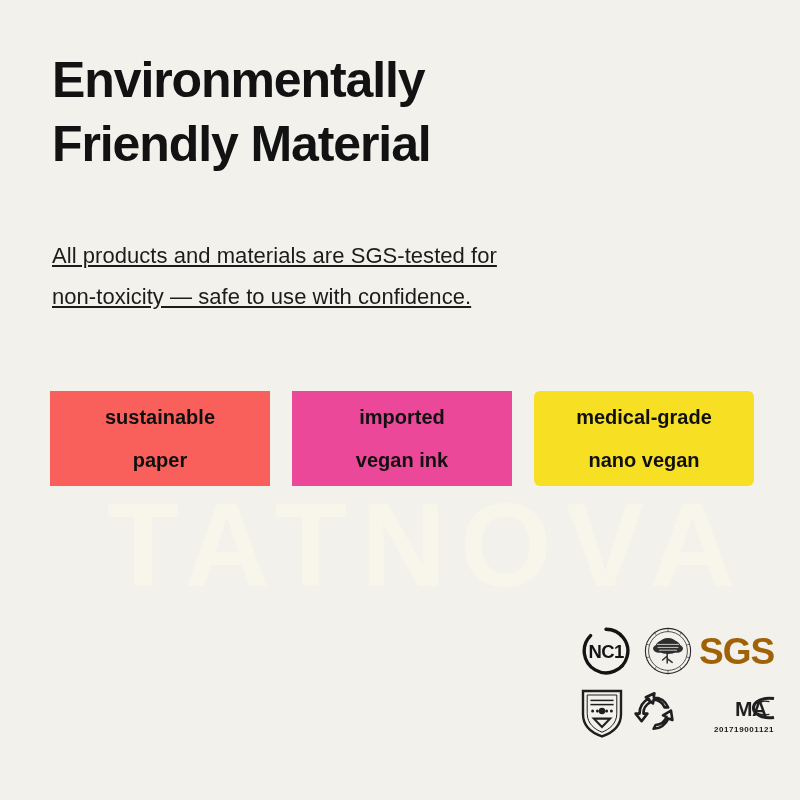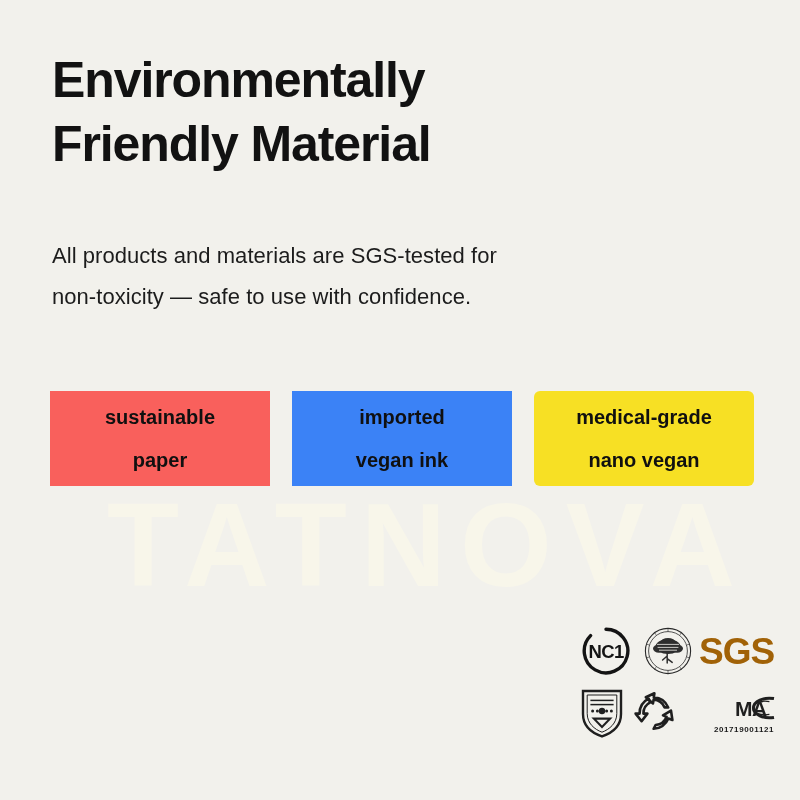--- a/index.html
+++ b/index.html
@@ -63,21 +63,21 @@
     top: 236px;
     width: 600px;
     font-family: "Liberation Sans", sans-serif;
     font-weight: 400;
     font-size: 22px;
     line-height: 1.85;
     letter-spacing: 0.05px;
     color: #1C1C1C;
     z-index: 2;
   }
-  .bodycopy .ln { display: block; }
+  .bodycopy .ln { display: block; text-decoration: underline; }
 
   
   .tag-row {
     position: absolute;
     left: 50px;
     top: 391px;
     width: 704px;
     height: 98px;
     display: flex;
     flex-direction: row;
@@ -167,21 +167,21 @@
     <span class="ln">non-toxicity — safe to use with confidence.</span>
   </div>
 
   <div class="tag-row">
 
     <div class="tag" style="background-color: rgb(249, 96, 92); color: rgb(16, 16, 16);">
       <span class="tl">sustainable</span>
       <span class="tl">paper</span>
     </div>
 
-    <div class="tag" style="background-color: #3b82f6; color: rgb(16, 16, 16); text-align: right;">
+    <div class="tag" style="background-color: #ec4899; color: rgb(16, 16, 16); text-align: right;">
       <span class="tl">imported</span>
       <span class="tl">vegan ink</span>
     </div>
 
     <div class="tag" style="background-color: rgb(247, 224, 36); color: rgb(16, 16, 16);">
       <span class="tl">medical-grade</span>
       <span class="tl">nano vegan</span>
     </div>
 
   </div>

